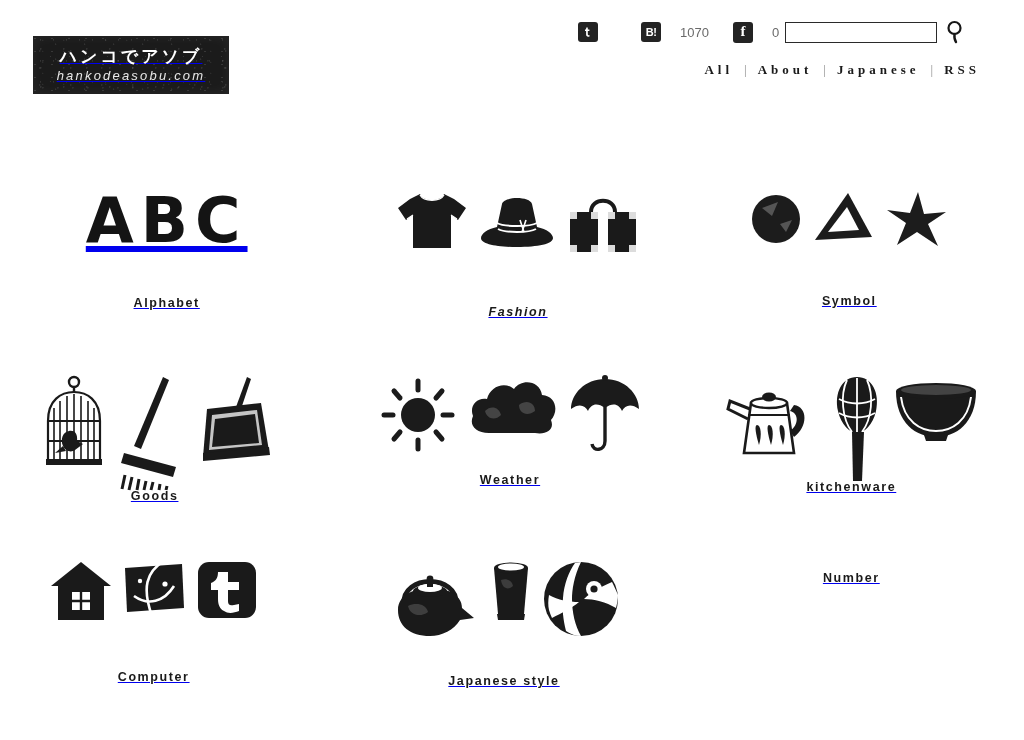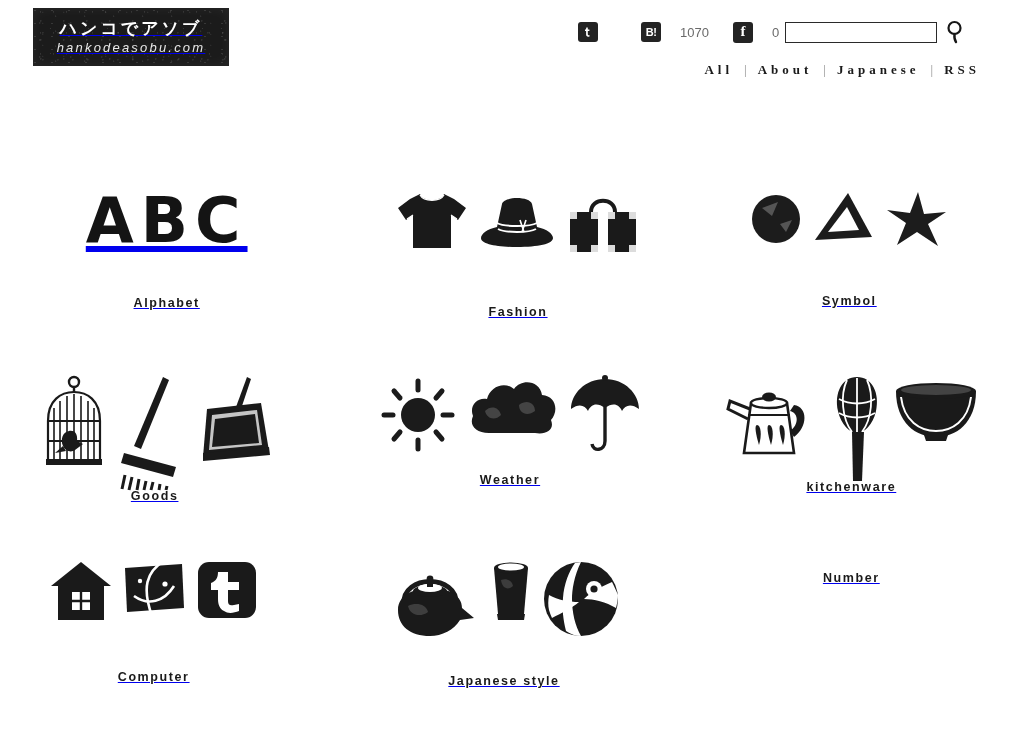--- a/index.html
+++ b/index.html
@@ -20,21 +20,21 @@
   .header {
     position: absolute;
     left: 0; top: 0;
     width: 1024px;
     height: 100px;
   }
 
   .logo {
     position: absolute;
     left: 33px;
-    top: 8px;
+    top: 36px;
     width: 196px;
     height: 58px;
     background: #1b1b1b;
     display: flex;
     flex-direction: column;
     align-items: center;
     justify-content: center;
     box-shadow: inset 0 0 14px rgba(255,255,255,0.06);
   }
   .logo::after {
@@ -194,21 +194,21 @@
     font-weight: bold;
     letter-spacing: 1.6px;
     color: #1a1a1a;
     text-align: center;
   }
 
   
   .cell.c0 .cell-art { transform: translateX(-4px); }
   .cell.c0 .cell-label { transform: translate(-4px, -4px); }
   .cell.c1 .cell-art { transform: translateX(6px); }
-  .cell.c1 .cell-label { transform: translate(6px, 5px); }
+  .cell.c1 .cell-label { transform: translate(6px, 5px); font-style: italic; }
   .cell.c2 .cell-art { transform: translateX(-4px); }
   .cell.c2 .cell-label { transform: translate(-4px, -6px); }
 
   .cell.c3 .cell-art { transform: translateX(-16px); }
   .cell.c3 .cell-label { transform: translate(-16px, 4px); }
   .cell.c4 .cell-art { transform: translateX(-2px); }
   .cell.c4 .cell-label { transform: translate(-2px, -12px); }
   .cell.c5 .cell-art { transform: translateX(-2px); }
   .cell.c5 .cell-label { transform: translate(-2px, -5px); }
 

